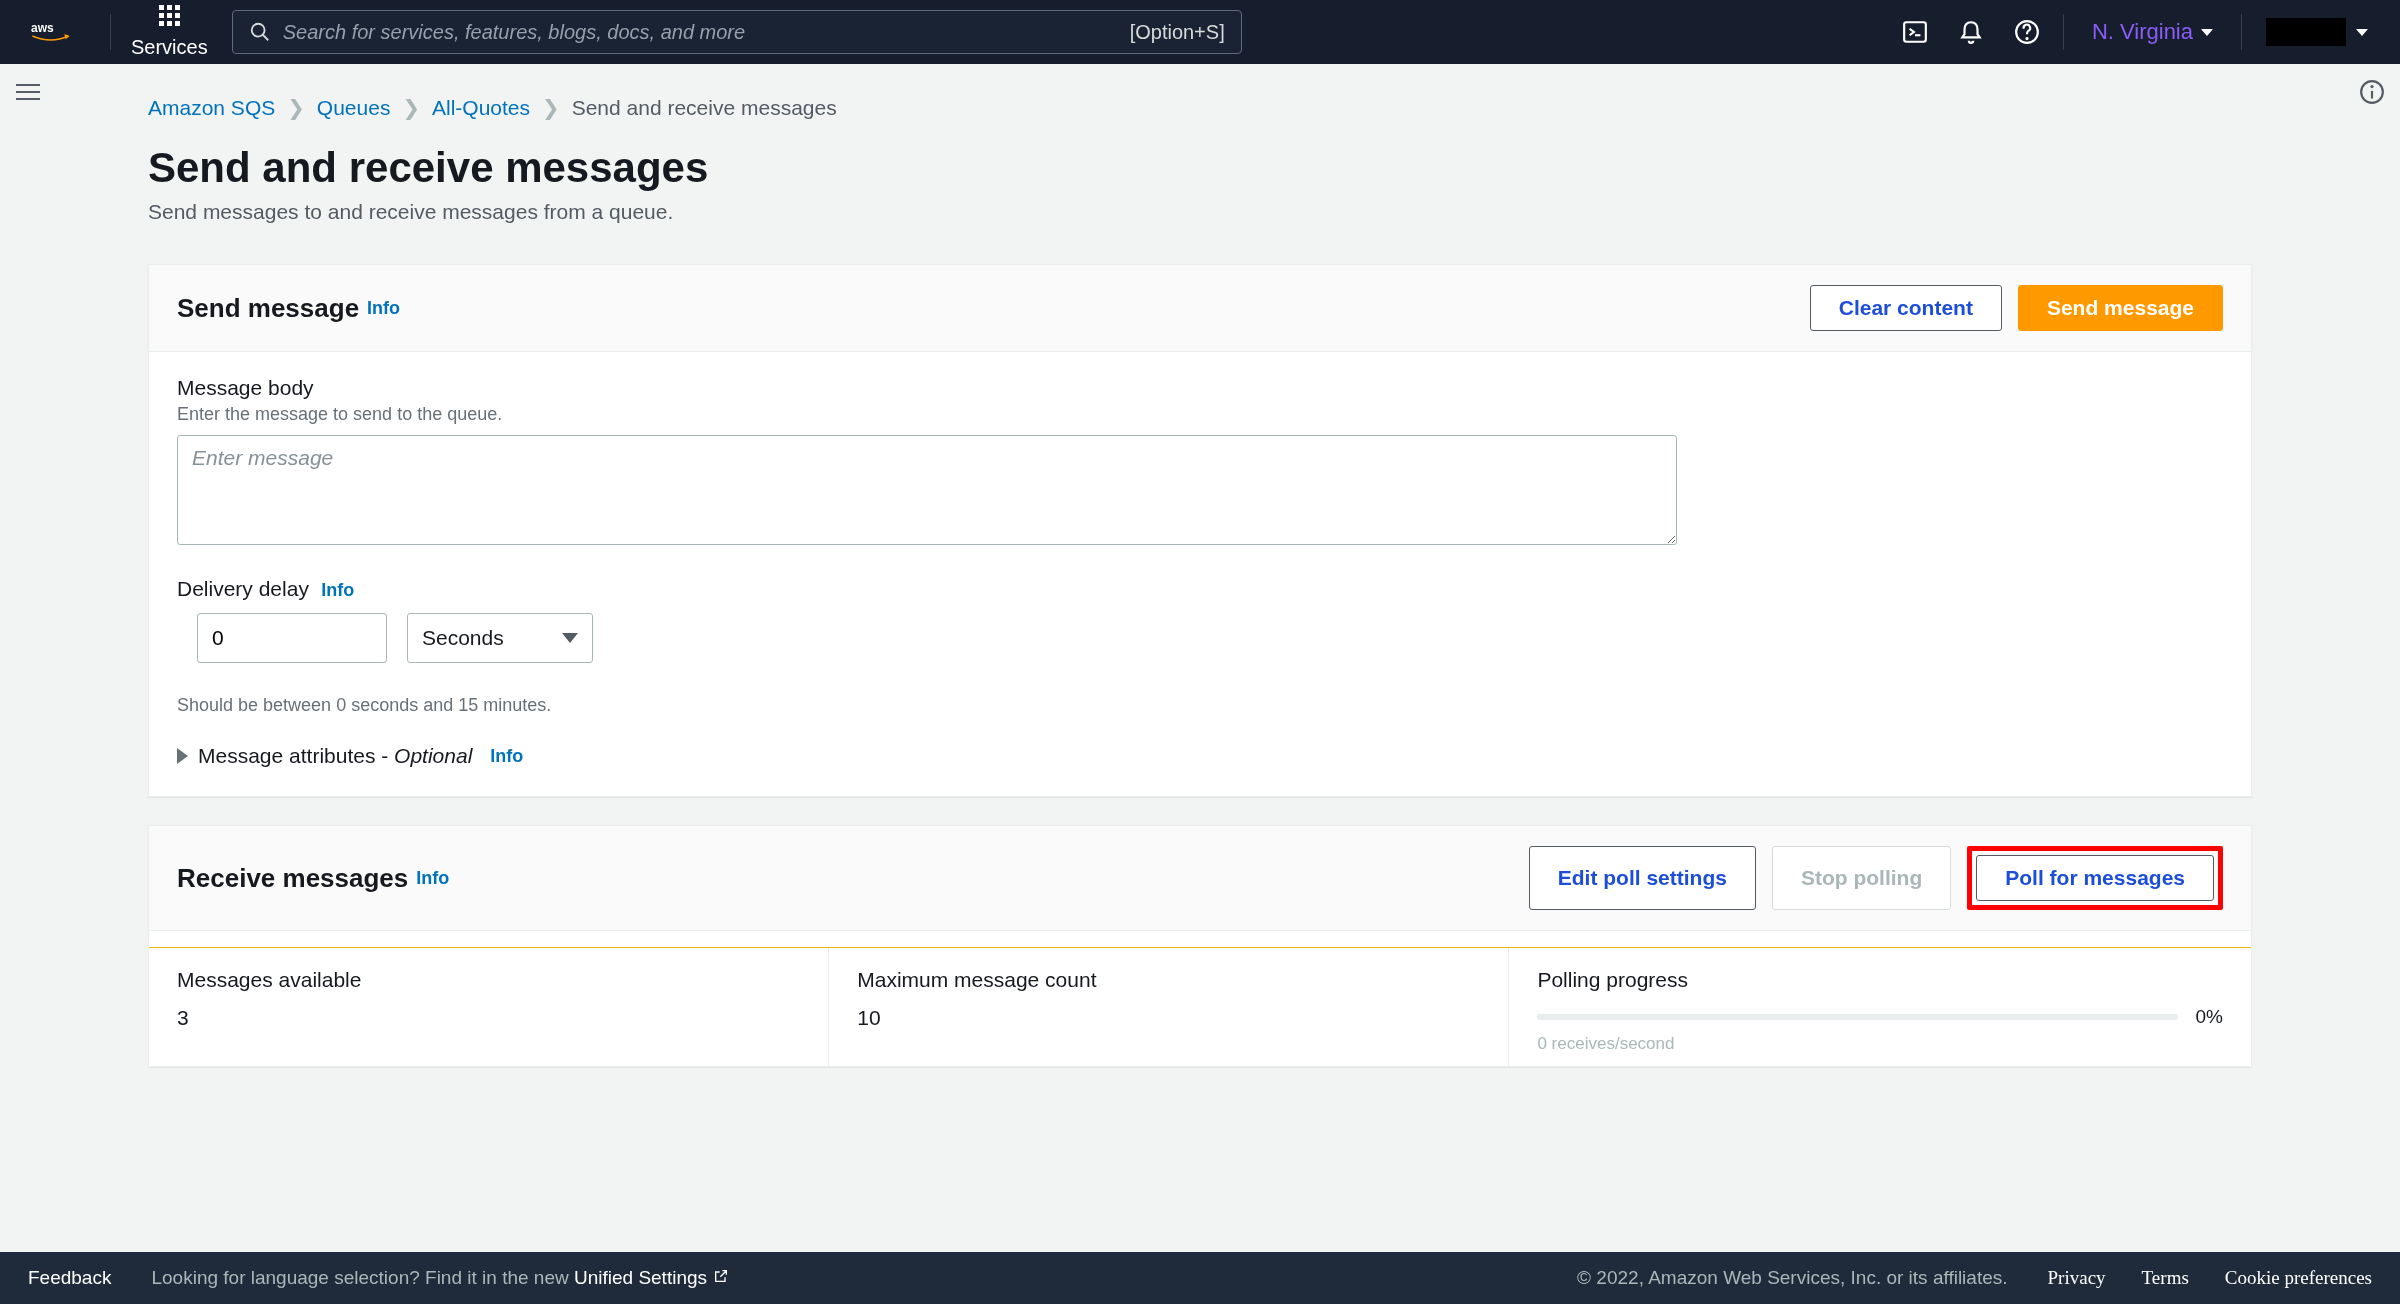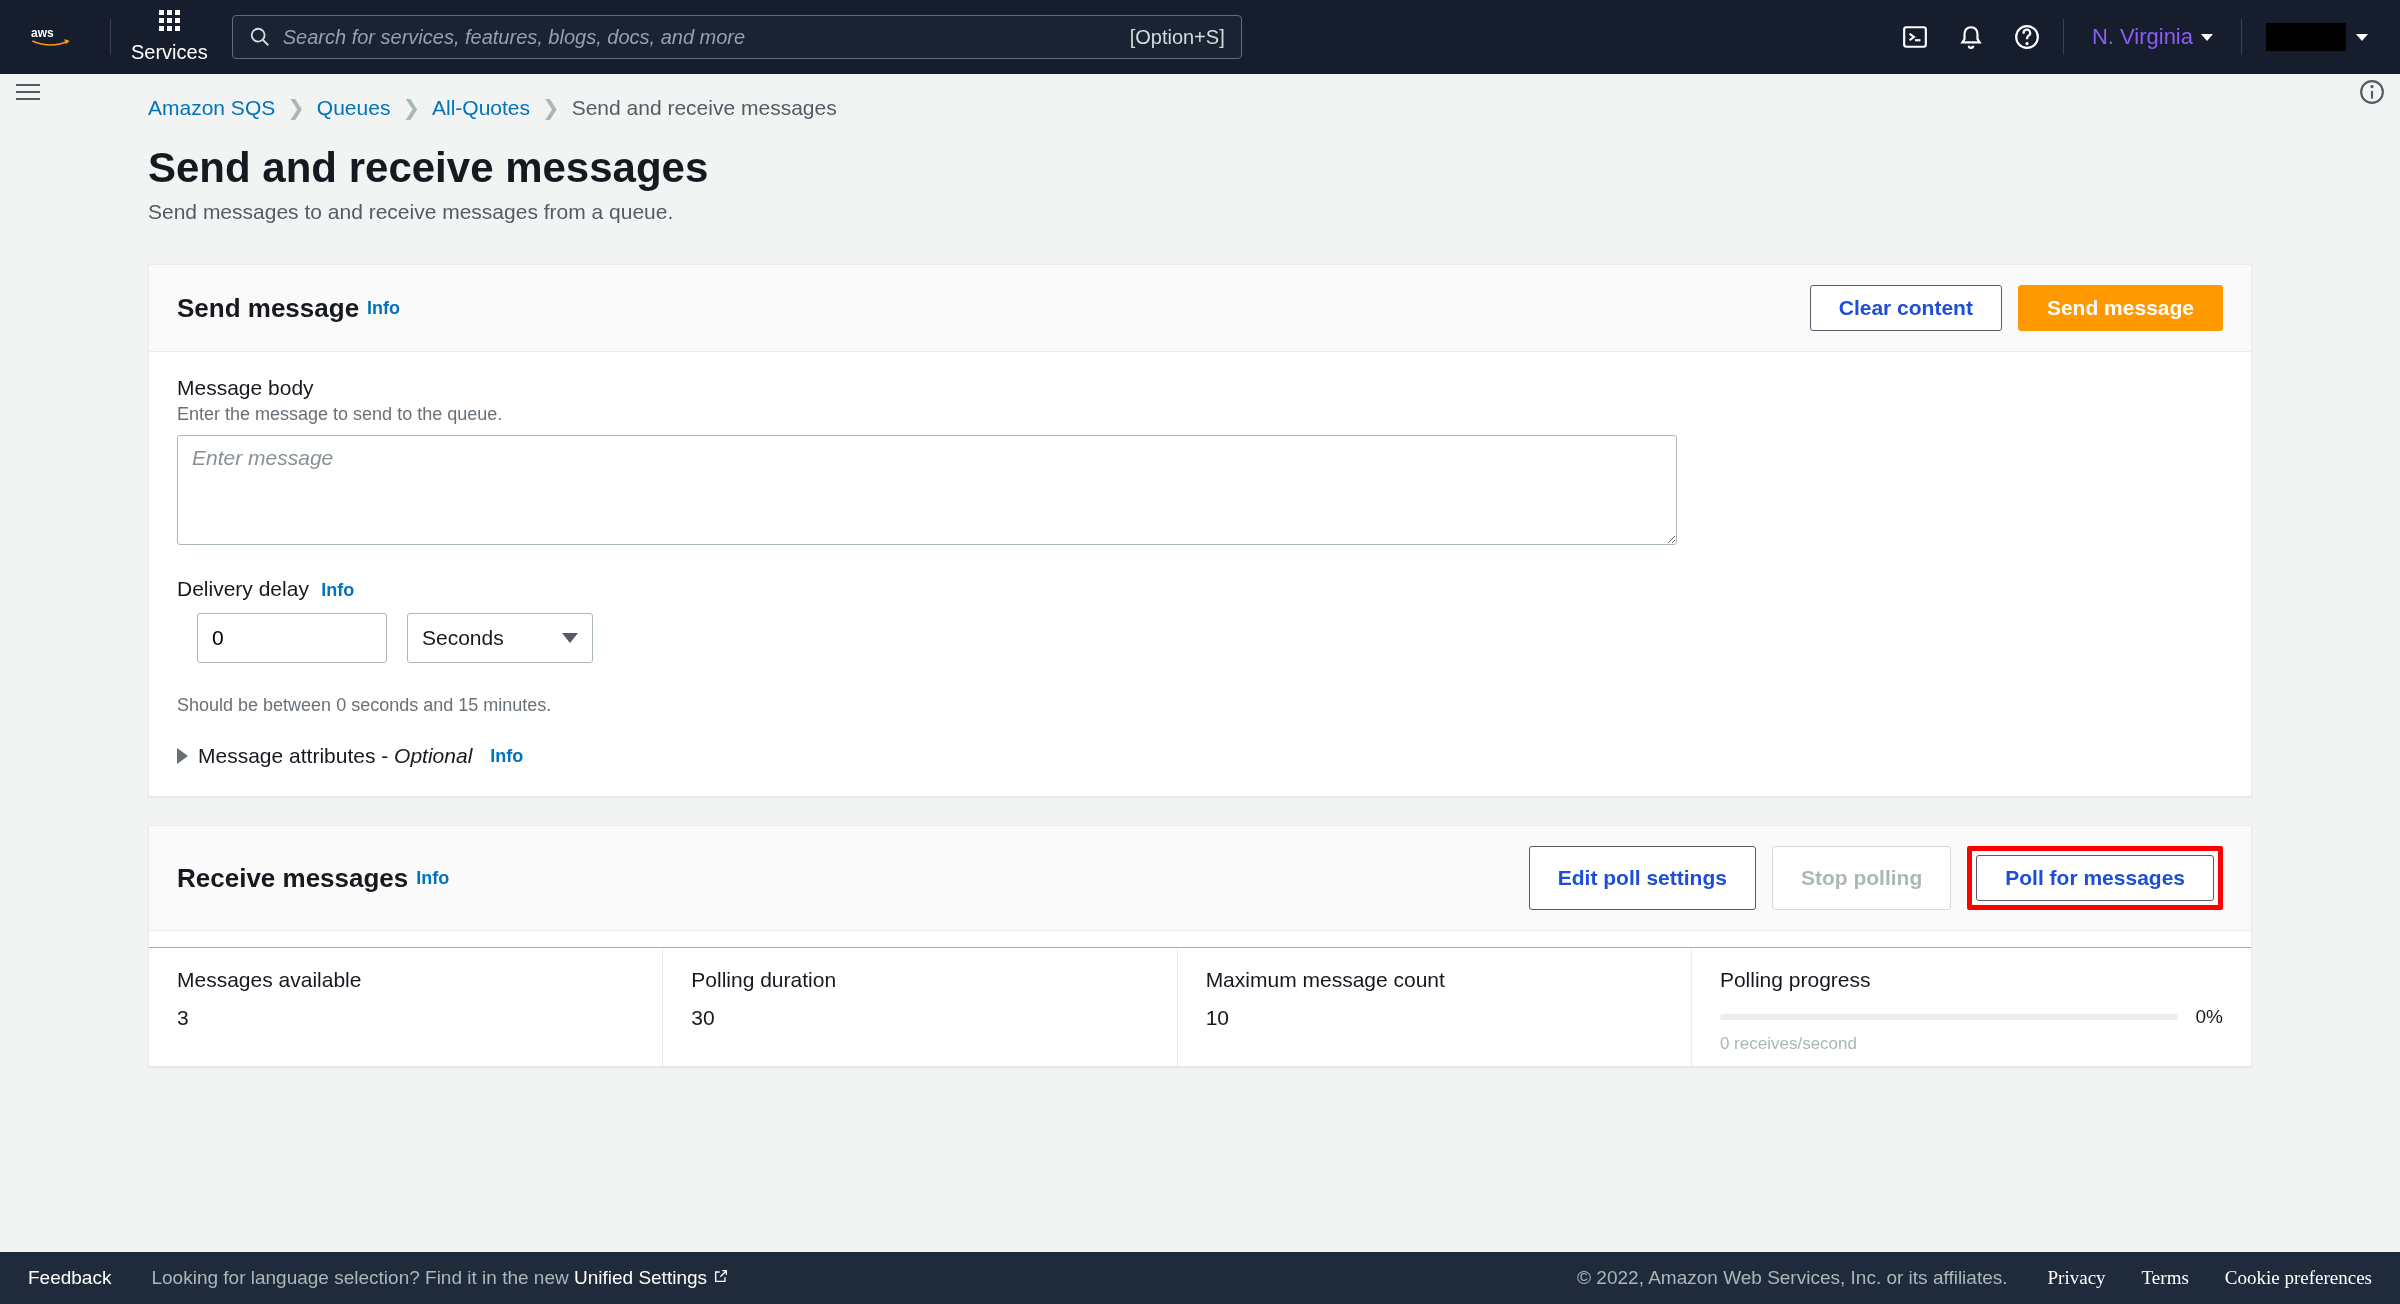--- a/index.html
+++ b/index.html
@@ -1,19 +1,19 @@
 <!DOCTYPE html>
 <html><head>
 <meta charset="utf-8">
 <style>
 * { box-sizing: border-box; margin: 0; padding: 0; }
 body { font-family: "Amazon Ember", "Helvetica Neue", Arial, sans-serif; background: #f2f3f3; color: #16191f; width: 2400px; height: 1304px; overflow: hidden; transform-origin: top left; }
 
 
-.topnav { background: #161e2d; height: 74px; display: flex; align-items: center; padding: 0 16px; color: #fff; }
+.topnav { background: #161e2d; height: 64px; display: flex; align-items: center; padding: 0 16px; color: #fff; }
 .aws-logo { display: flex; align-items: center; margin-right: 16px; padding: 0 8px;}
 .aws-logo svg { height: 24px; }
 .nav-divider { width: 1px; height: 36px; background: #3a4050; margin: 0 8px; }
 .services-btn { display: flex; align-items: center; gap: 10px; padding: 0 12px; color: #fff; cursor: pointer; flex-direction: column; }
 .services-grid { display: grid; grid-template-columns: repeat(3, 5px); grid-template-rows: repeat(3, 5px); gap: 3px; }
 .services-grid span { background: #fff; width: 5px; height: 5px; }
 .search-wrap { flex: 0 0 auto; margin-left: 12px; }
 .search-box { display: flex; align-items: center; background: #1a2333; border: 1px solid #5f6b7a; border-radius: 4px; height: 44px; width: 1010px; padding: 0 16px; gap: 12px; }
 .search-box input { flex: 1; background: transparent; border: none; color: #d5dbdb; font-size: 20px; font-style: italic; outline: none; }
 .search-box input::placeholder { color: #95a0ab; }
@@ -229,24 +229,20 @@
           <button class="btn">Poll for messages</button>
         </span>
       </div>
     </div>
     <div class="stats-row">
       <div class="stat-cell">
         <div class="stat-label">Messages available</div>
         <div class="stat-value">3</div>
       </div>
       <div class="stat-cell">
-        <div class="stat-label">Polling duration</div>
-        <div class="stat-value">30</div>
-      </div>
-      <div class="stat-cell">
         <div class="stat-label">Maximum message count</div>
         <div class="stat-value">10</div>
       </div>
       <div class="stat-cell">
         <div class="stat-label">Polling progress</div>
         <div class="progress-wrap">
           <div class="progress-bar"></div>
           <span class="progress-pct">0%</span>
         </div>
         <div class="progress-sub">0 receives/second</div>

